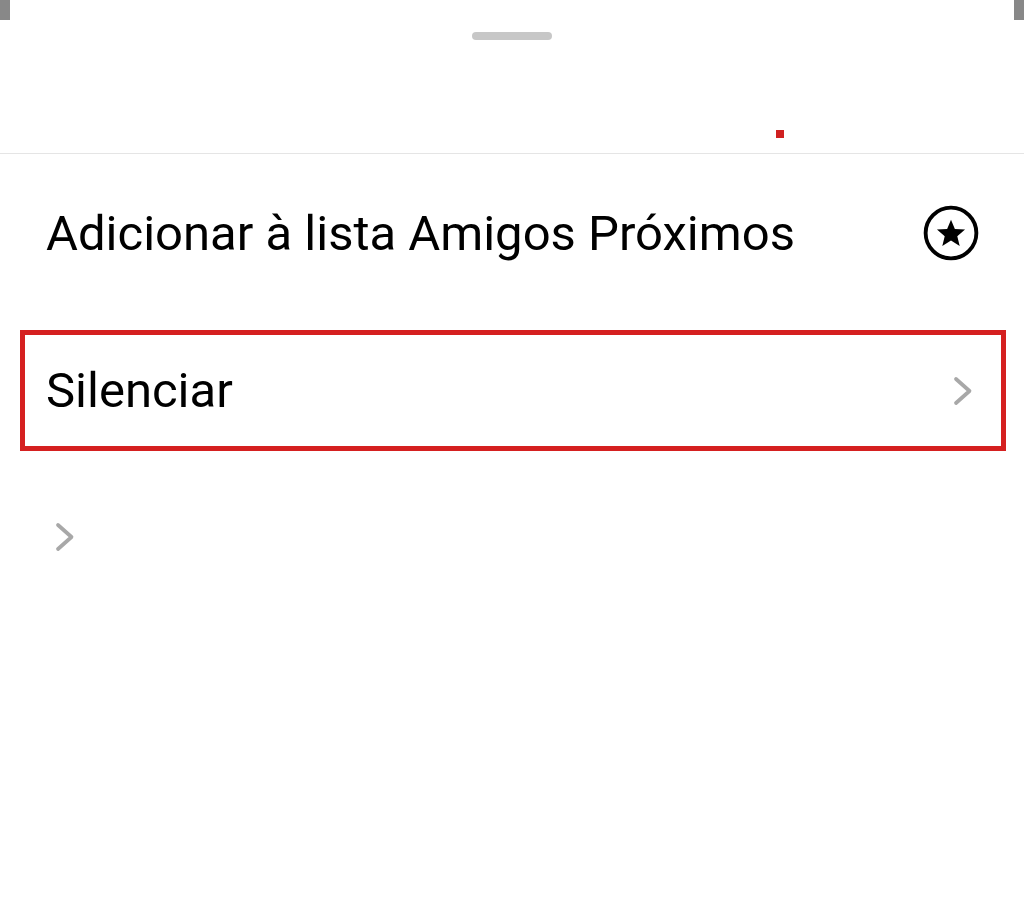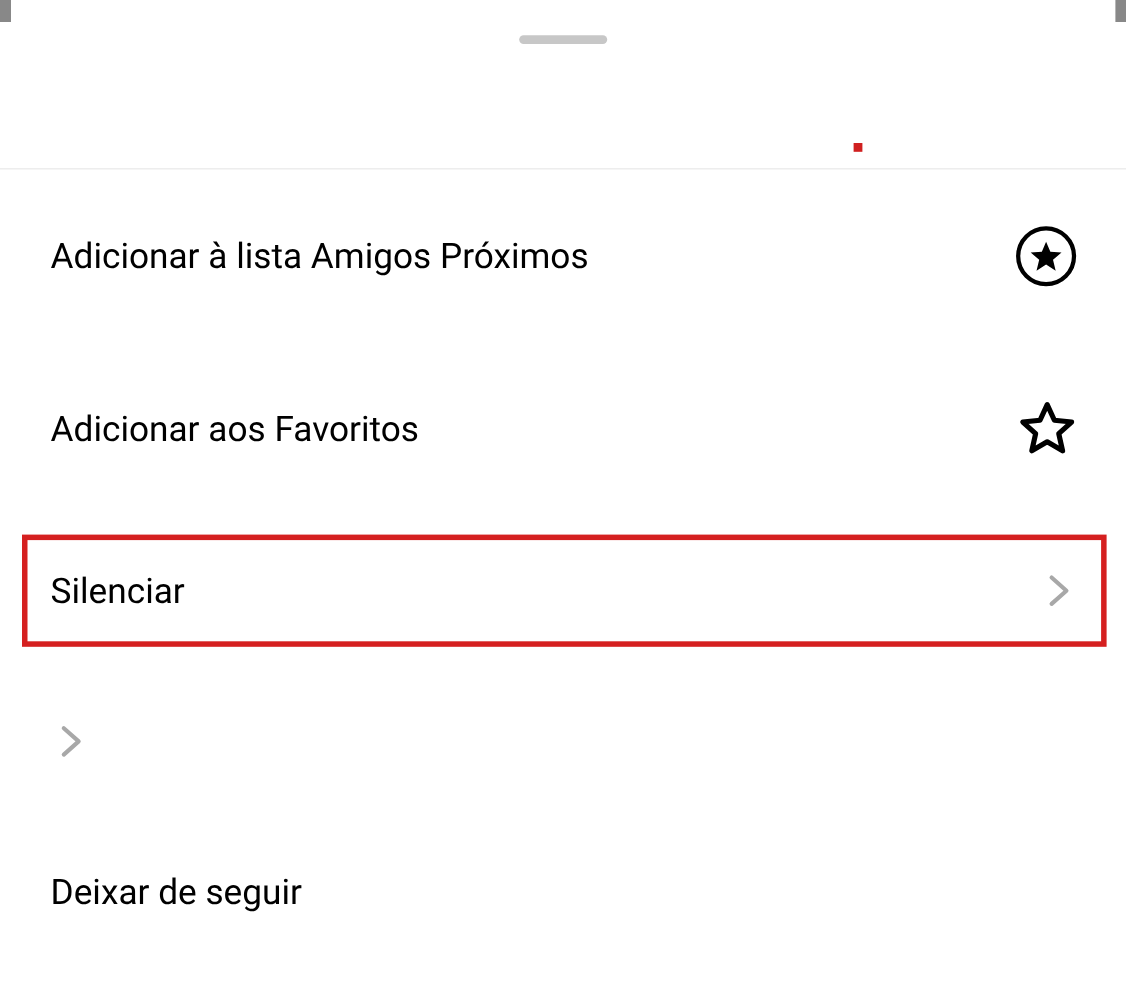--- a/index.html
+++ b/index.html
@@ -65,21 +65,21 @@
     }
     .menu-item {
       display: flex;
       align-items: center;
       justify-content: space-between;
       padding: 50px 44px 50px 46px;
       cursor: pointer;
       position: relative;
     }
     .menu-item-label {
-      font-size: 32px;
+      font-size: 49px;
       color: #000000;
       font-weight: 400;
     }
     .menu-item-icon {
       display: flex;
       align-items: center;
       justify-content: center;
     }
     .highlighted {
       position: relative;
@@ -123,45 +123,34 @@
     <div class="menu-item">
       <span class="menu-item-label">Adicionar à lista Amigos Próximos</span>
       <span class="menu-item-icon star-circle-icon">
         <svg viewBox="0 0 24 24" fill="none" stroke="#000000" stroke-width="1.6">
           <circle cx="12" cy="12" r="10.5"></circle>
           <path d="M12 6.5 L13.6 10.3 L17.8 10.6 L14.6 13.3 L15.6 17.4 L12 15.1 L8.4 17.4 L9.4 13.3 L6.2 10.6 L10.4 10.3 Z" fill="#000000" stroke="none"></path>
         </svg>
       </span>
     </div>
 
-    <div class="menu-item">
-      <span class="menu-item-label">Adicionar aos Favoritos</span>
-      <span class="menu-item-icon star-outline-icon">
-        <svg viewBox="0 0 24 24" fill="none" stroke="#000000" stroke-width="2" stroke-linejoin="round">
-          <path d="M12 2.5 L14.8 8.6 L21.5 9.3 L16.5 13.8 L18 20.5 L12 17 L6 20.5 L7.5 13.8 L2.5 9.3 L9.2 8.6 Z"></path>
-        </svg>
-      </span>
-    </div>
 
     <div class="menu-item highlighted">
       <span class="menu-item-label">Silenciar</span>
       <span class="menu-item-icon chevron-icon">
         <svg viewBox="0 0 24 24" fill="none" stroke="#a8a8a8" stroke-width="2.5" stroke-linecap="round" stroke-linejoin="round">
           <polyline points="8,4 17,12 8,20"></polyline>
         </svg>
       </span>
       <div class="highlight-box"></div>
     </div>
 
     <div class="menu-item">
       <span class="menu-item-icon chevron-icon">
         <svg viewBox="0 0 24 24" fill="none" stroke="#a8a8a8" stroke-width="2.5" stroke-linecap="round" stroke-linejoin="round">
           <polyline points="8,4 17,12 8,20"></polyline>
         </svg>
       </span>
     </div>
 
-    <div class="menu-item">
-      <span class="menu-item-label">Deixar de seguir</span>
-    </div>
 
   </div>
 </div>
 
 </body></html>

